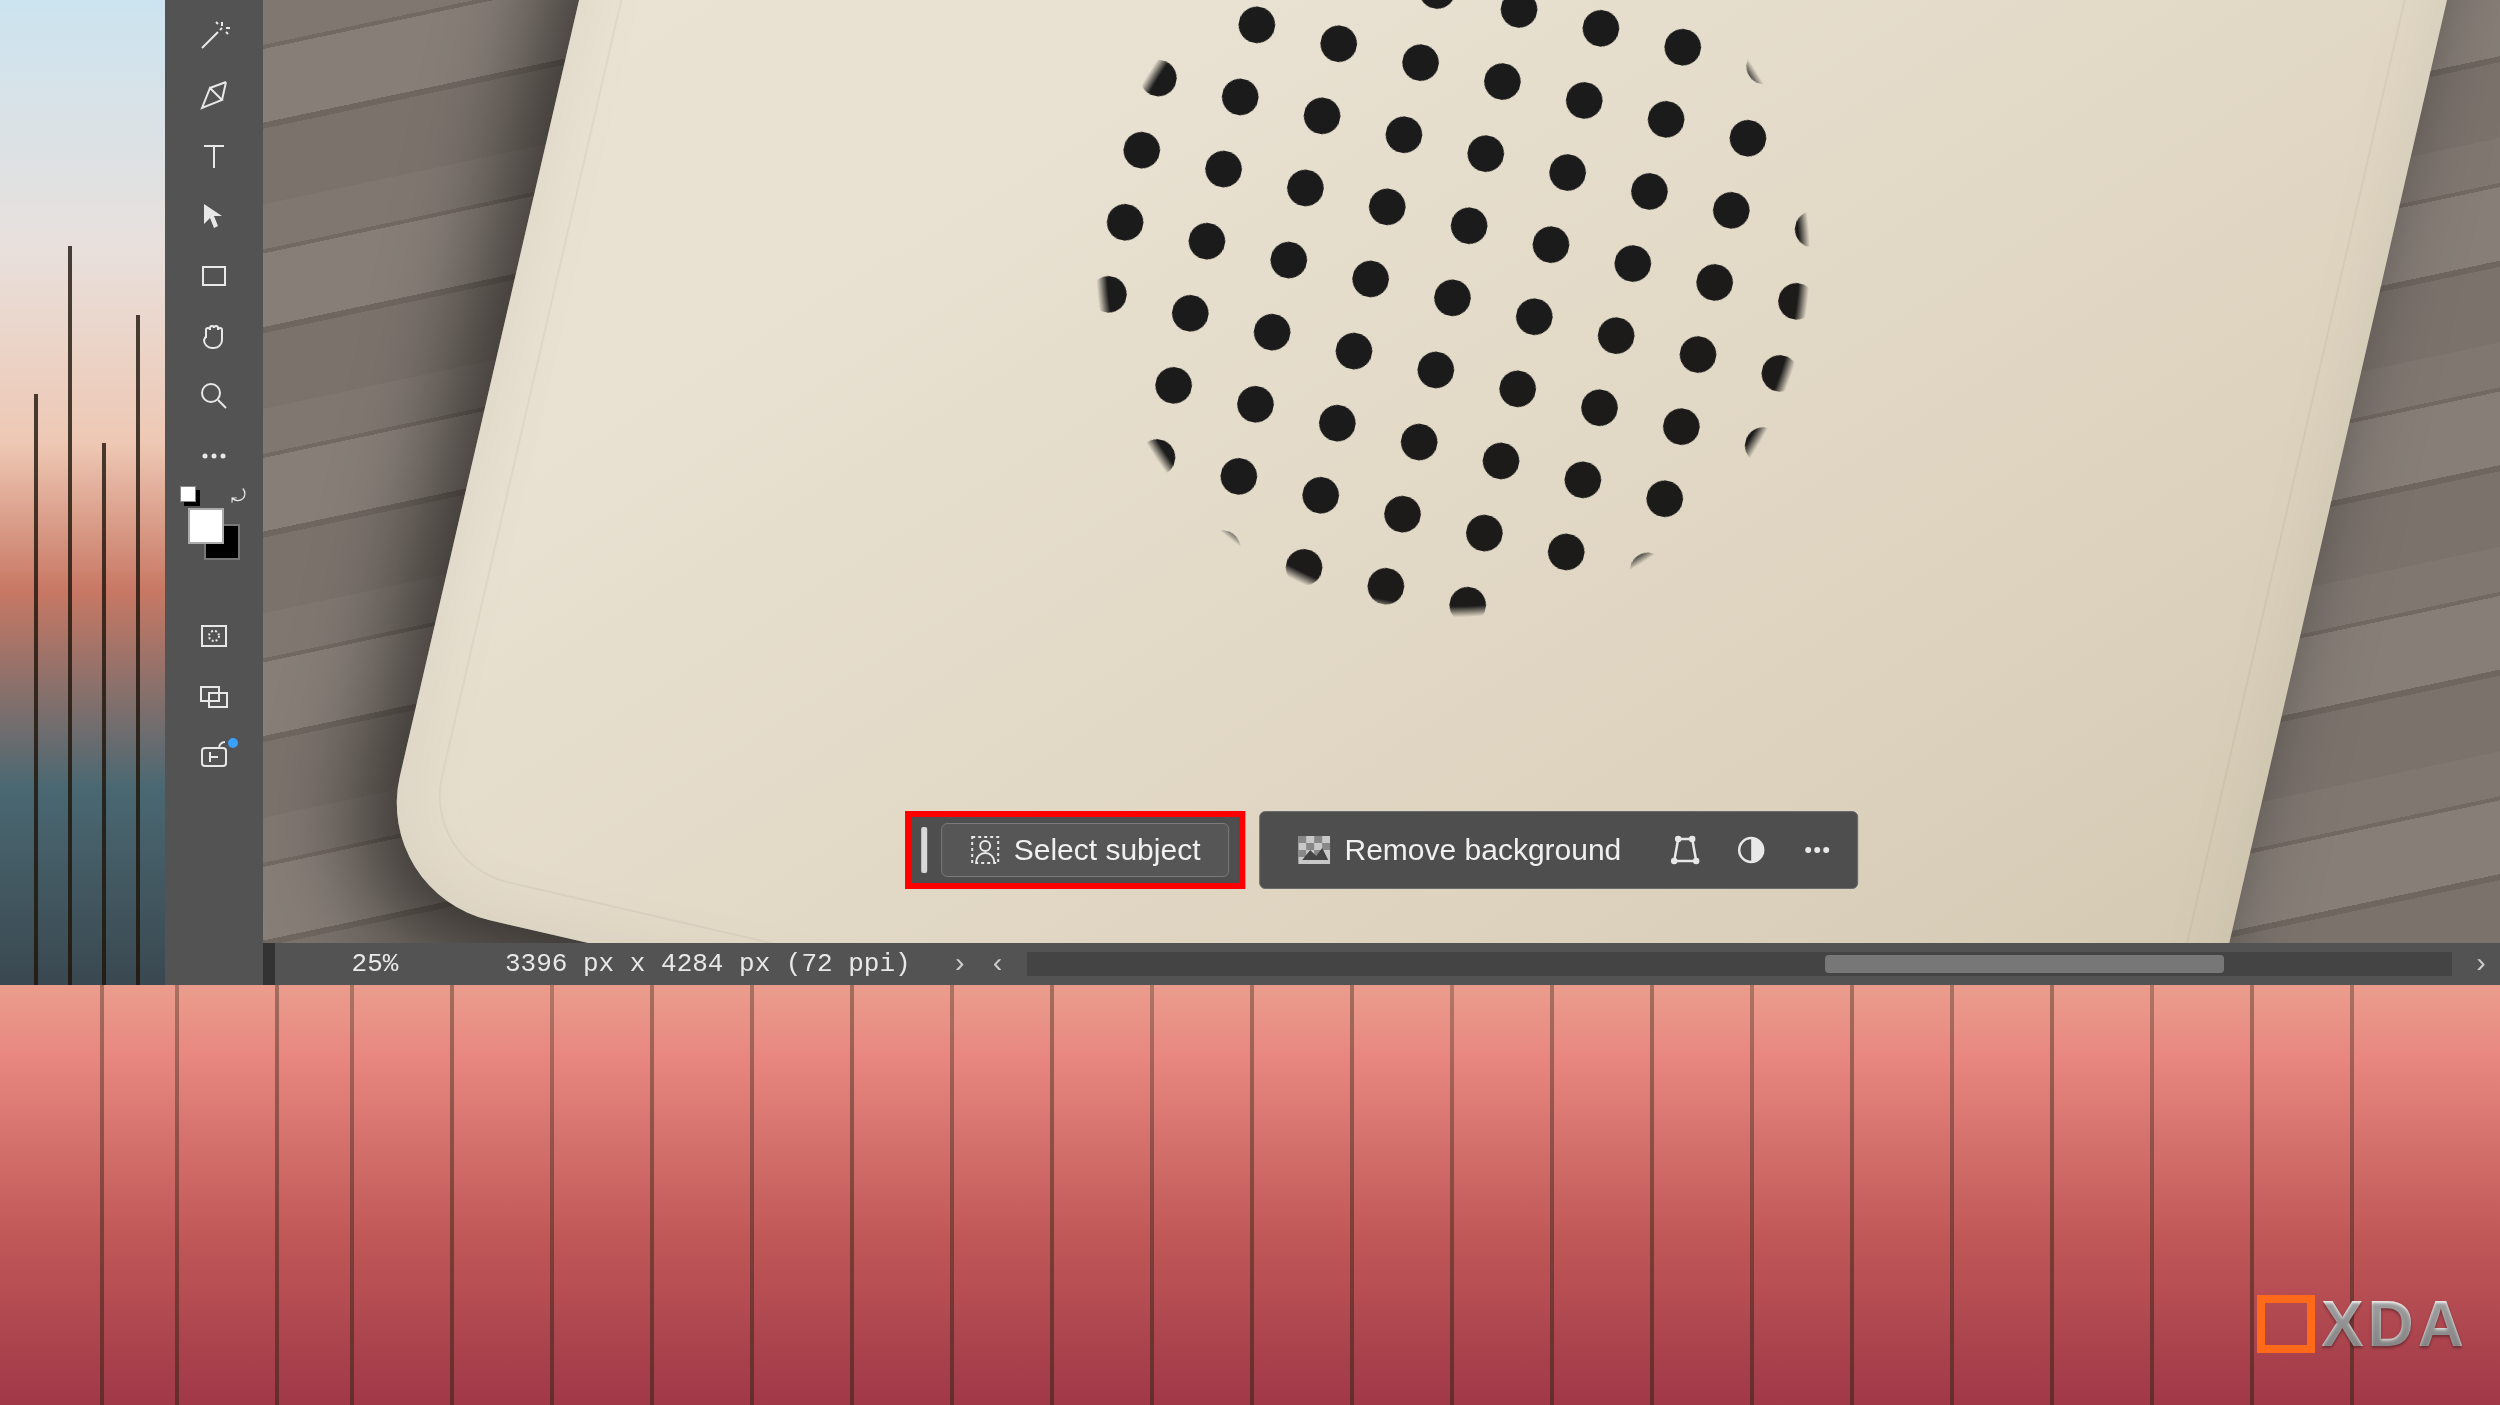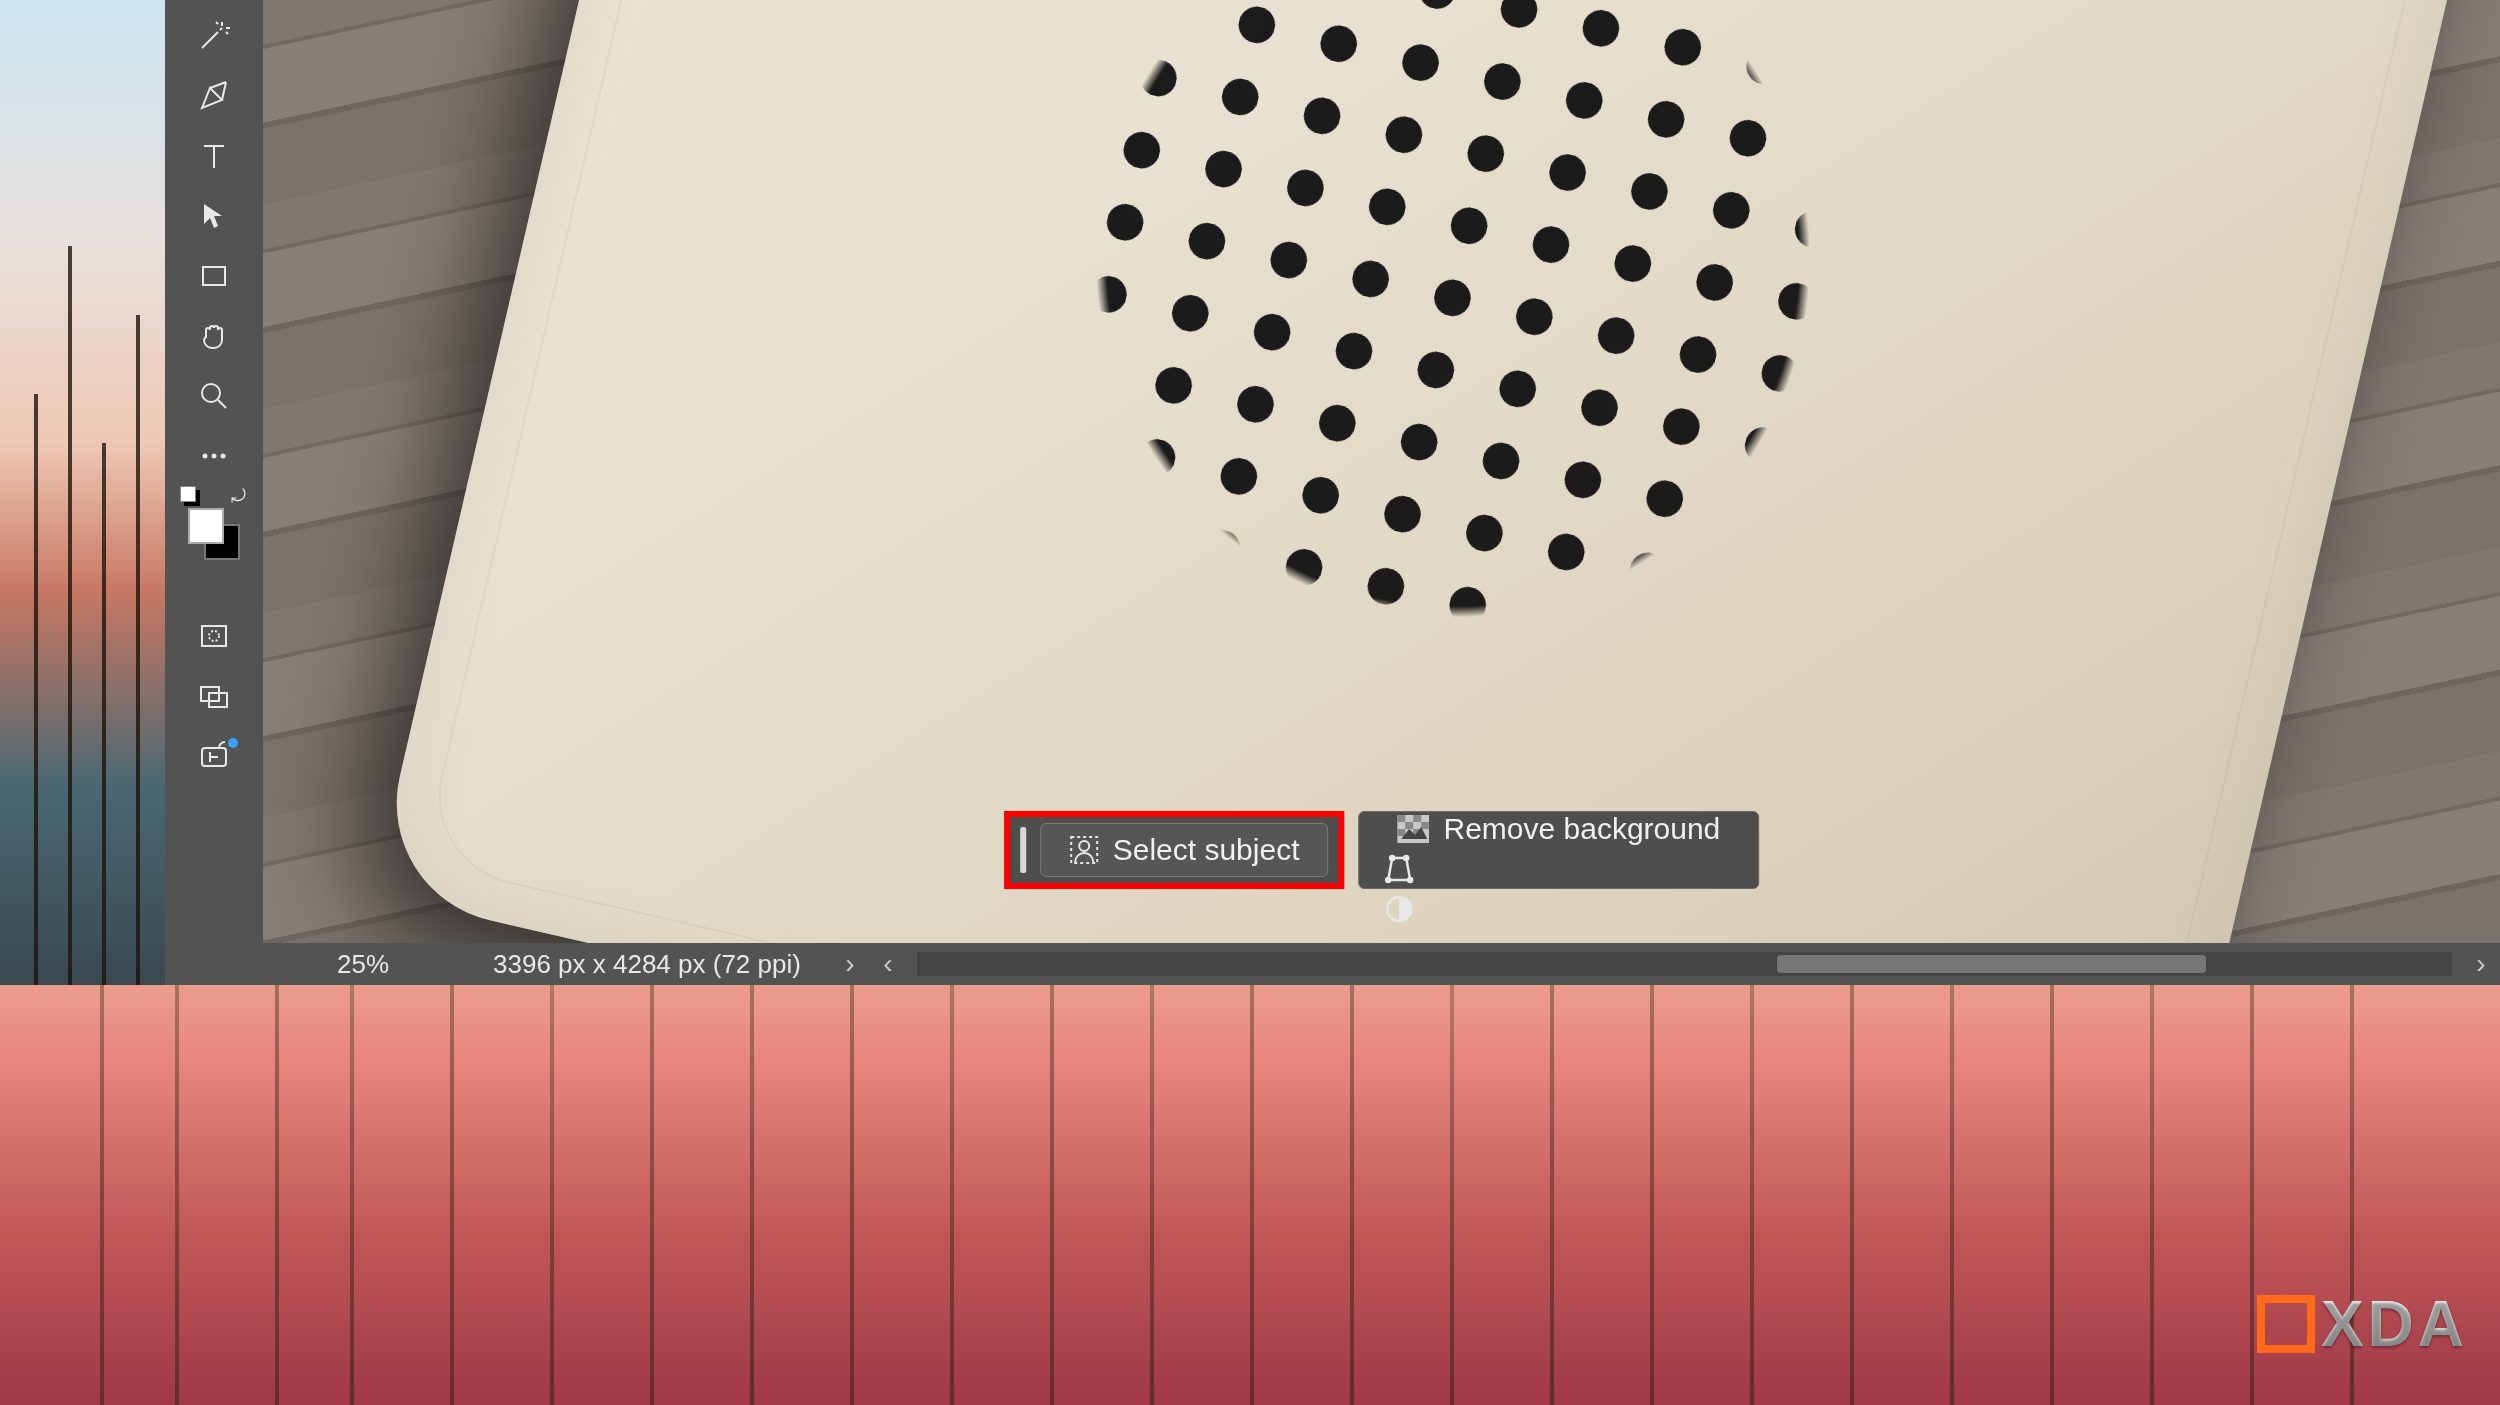--- a/index.html
+++ b/index.html
@@ -193,44 +193,45 @@
     color: #f0f0f0;
     font-size: 30px;
     cursor: pointer;
   }
   .cb-btn.plain {
     background: transparent;
     border: none;
   }
   .cb-group-right {
     display: flex;
+    align-items: center;
     background: #4e4e4e;
     border: 1px solid #6a6a6a;
     border-radius: 6px;
     padding: 0 10px;
     gap: 6px;
-    flex-direction: column;
   }
   .cb-iconbtn {
     width: 60px; height: 60px;
     display: flex; align-items: center; justify-content: center;
     color: #e8e8e8;
     cursor: pointer;
   }
   .cb-iconbtn svg { width: 34px; height: 34px; stroke: #e8e8e8; fill: none; stroke-width: 2.5; }
   
   .statusbar {
     position: absolute;
-    left: 0; right: 0; bottom: 0;
+    left: 12px; right: 0; bottom: 0;
     height: 42px;
     background: #535353;
     display: flex;
     align-items: center;
     color: #e8e8e8;
     font-size: 26px;
+    font-family: Liberation Mono, monospace;
   }
   .sb-zoom { width: 200px; text-align: center; }
   .sb-dims { padding: 0 30px; }
   .sb-chev { width: 38px; text-align: center; color: #ccc; cursor: pointer; font-size: 28px; }
   .sb-scrolltrack {
     flex: 1;
     height: 24px;
     background: #444;
     margin: 0 10px;
     position: relative;

